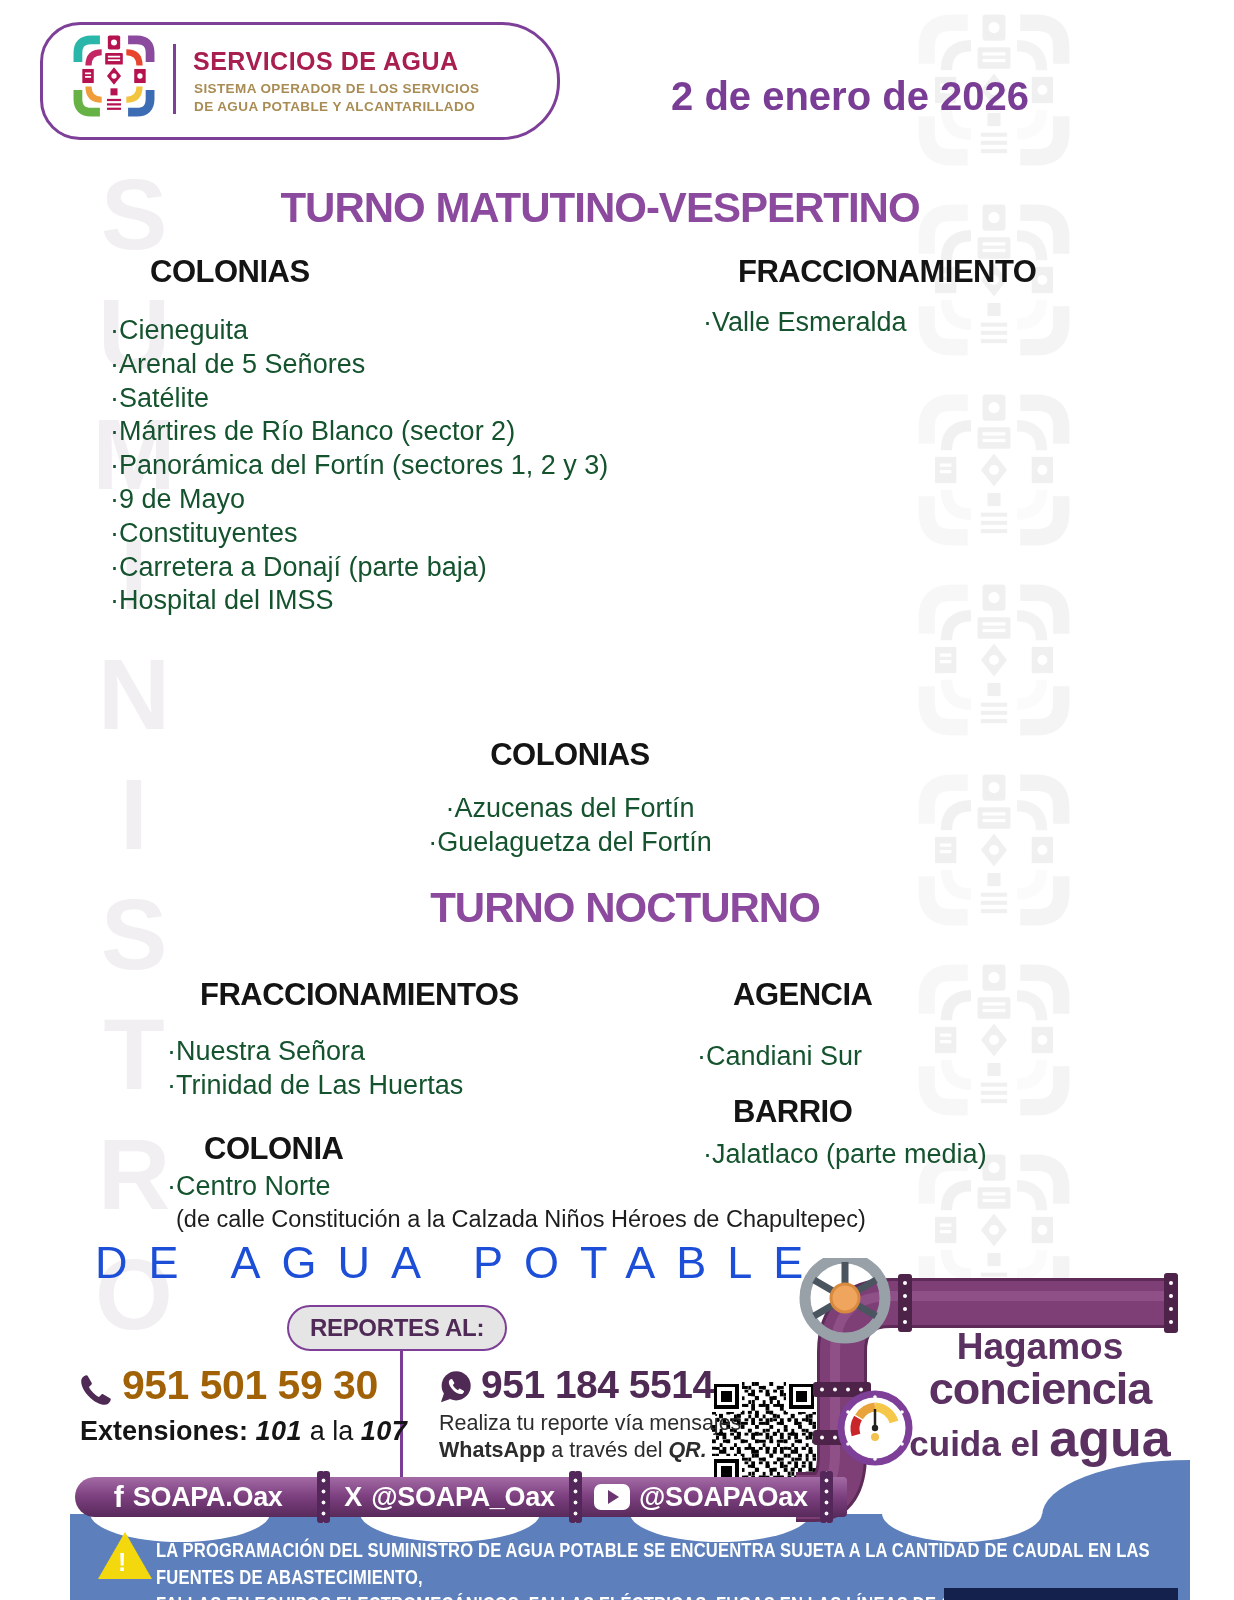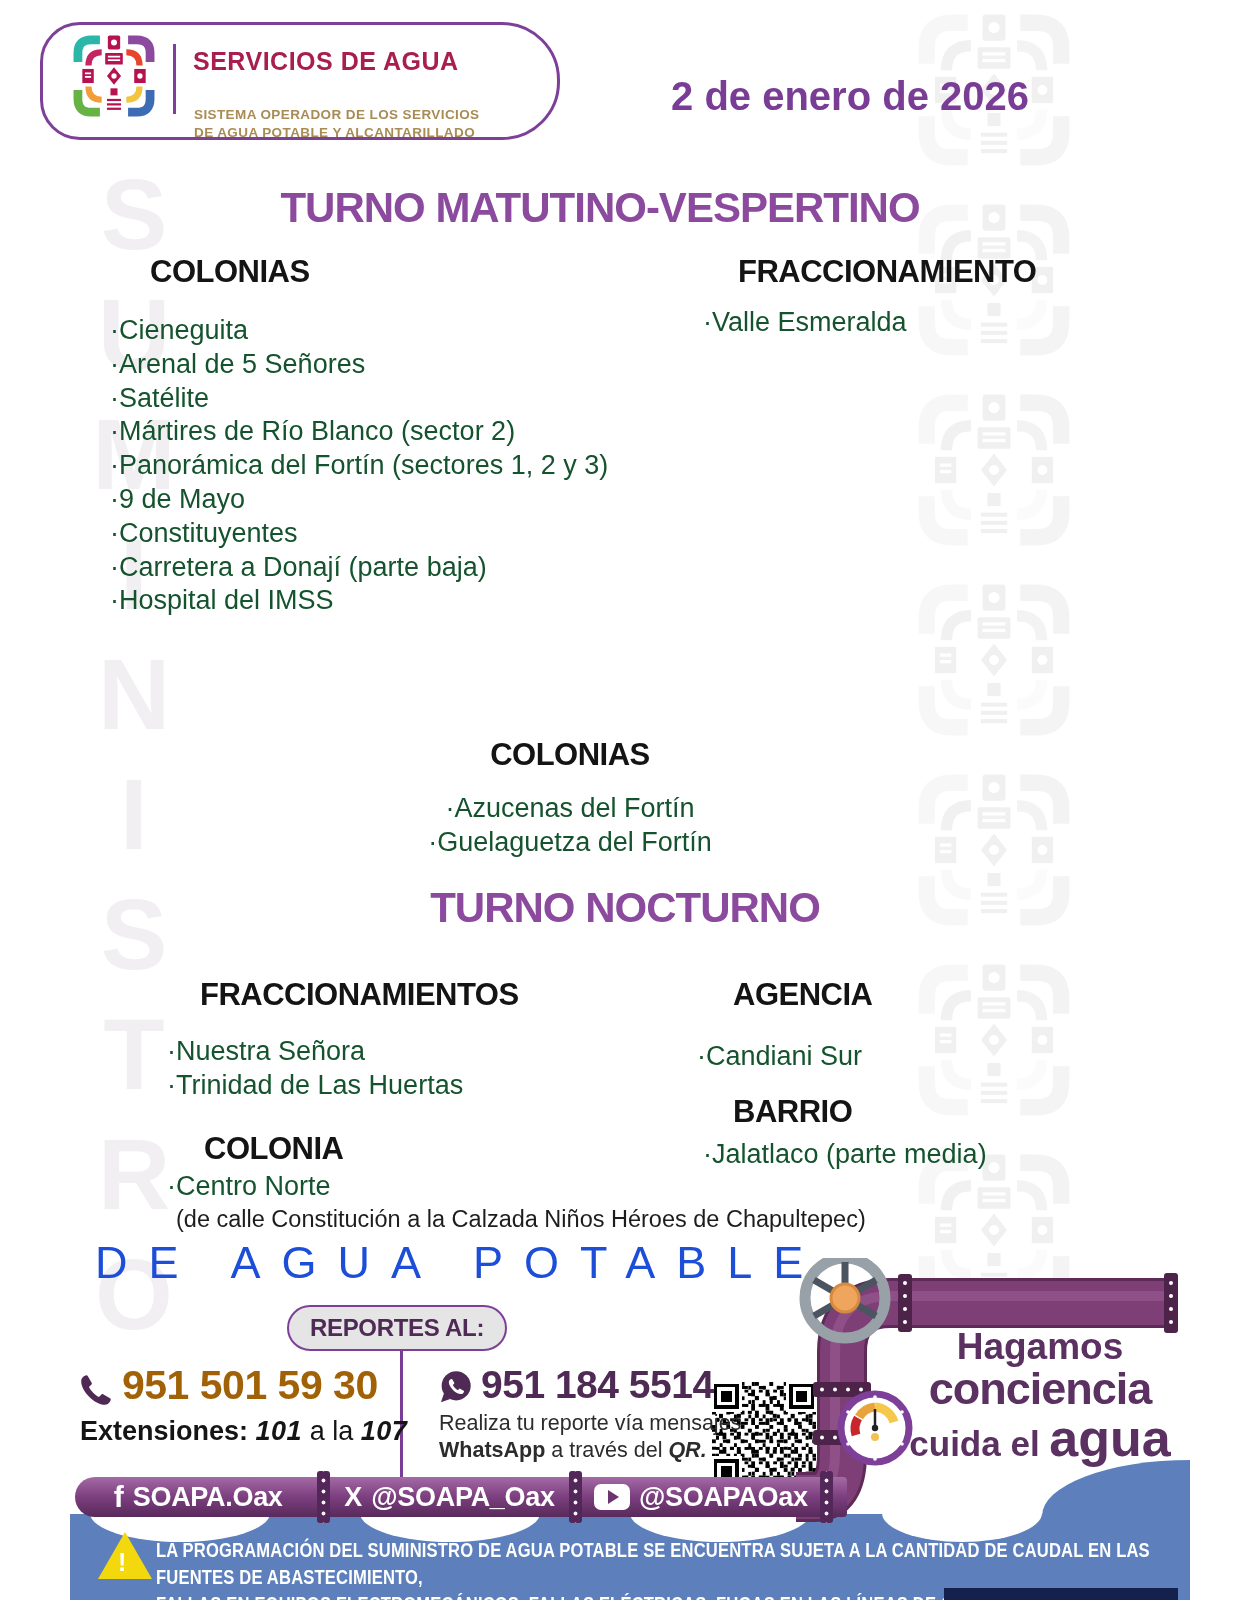--- a/index.html
+++ b/index.html
@@ -12,21 +12,21 @@
         color:#f1eff2;letter-spacing:8px;left:84px;top:158px;line-height:1;z-index:0;}
   .wm-h{left:95px;top:1237px;font-size:45px;font-weight:normal;letter-spacing:21px;color:#1d4ed8;z-index:0;}
   .wm-emblem{width:164px;height:164px;left:912px;filter:grayscale(1) brightness(1.04);opacity:.07;z-index:0;}
 
   
   .brand-card{left:40px;top:22px;width:514px;height:112px;border:3px solid #7d3f98;
               border-radius:40px 58px 58px 40px;background:#fff;z-index:2;}
   .brand-logo{left:70px;top:32px;width:88px;height:88px;z-index:3;}
   .brand-divider{left:173px;top:44px;width:3px;height:70px;background:#7d3f98;z-index:3;}
   .brand-title{left:193px;top:47px;font-size:25px;font-weight:bold;color:#a81e4e;letter-spacing:.5px;z-index:3;}
-  .brand-sub{font-size:13.5px;font-weight:bold;color:#a98c54;letter-spacing:.4px;z-index:3;margin-top:26px;}
+  .brand-sub{font-size:13.5px;font-weight:bold;color:#a98c54;letter-spacing:.4px;z-index:3;}
   .date{left:650px;top:74px;width:400px;text-align:center;font-size:40px;font-weight:bold;color:#7a3d96;z-index:2;}
 
   
   .sec-title{left:20px;width:1160px;text-align:center;font-size:42px;font-weight:bold;
              letter-spacing:-1px;color:#8b4a9e;z-index:2;}
   .hdr{font-size:31px;font-weight:bold;color:#141414;letter-spacing:-.5px;z-index:2;}
   .list{z-index:2;}
   .list .li{font-size:27px;color:#14532d;line-height:33.8px;white-space:nowrap;}
   .list.centered{text-align:center;}
   .note{font-size:23.5px;color:#1d1d1d;z-index:2;}

